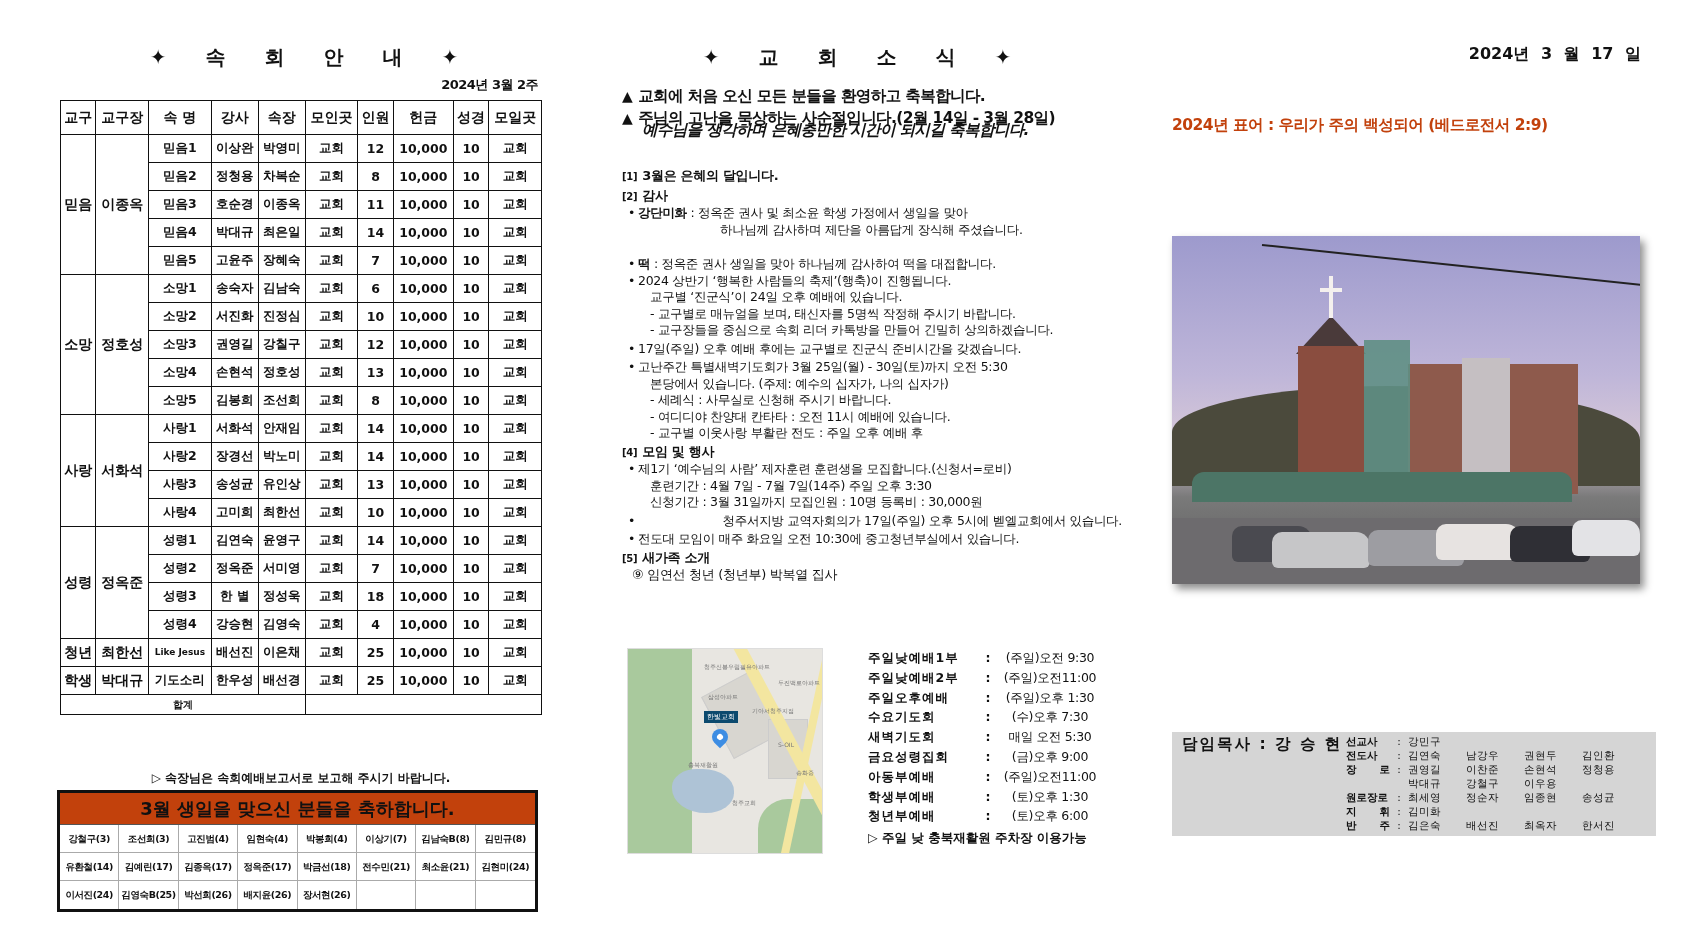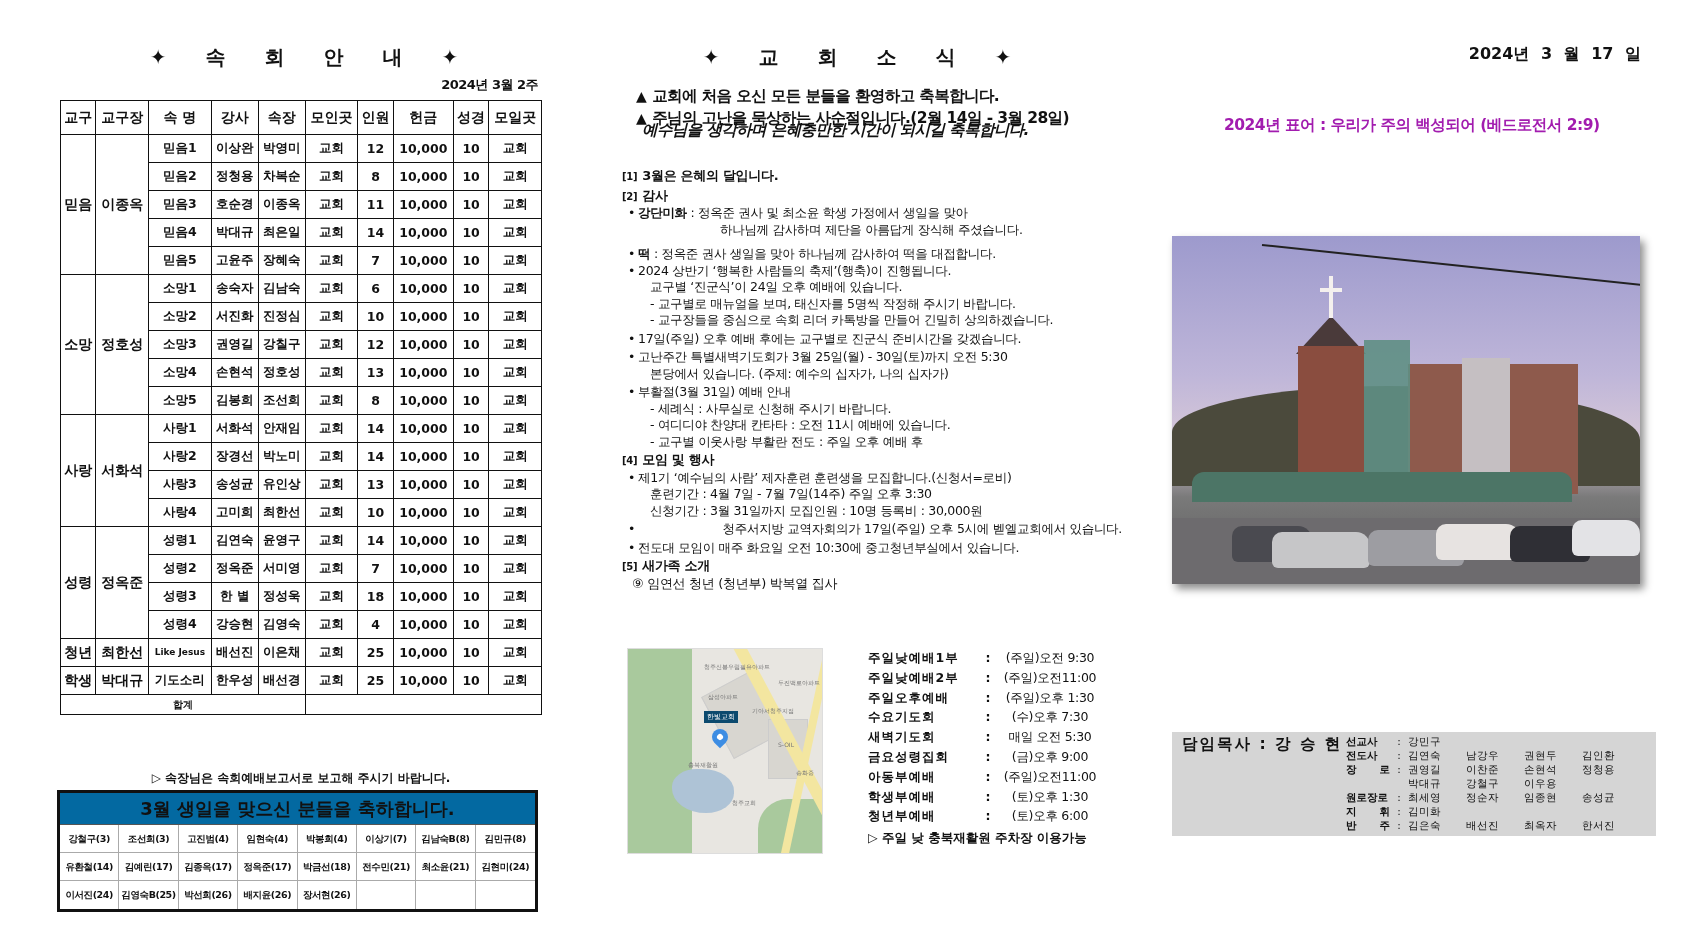--- a/index.html
+++ b/index.html
@@ -12,30 +12,30 @@
     .left .sec-title { margin-left: 20px; }
     .week { position: absolute; right: 8px; top: 32px; font-size: 13px; font-weight: bold; letter-spacing: -0.5px; }
     table.sokhoe { position: absolute; top: 56px; left: 2px; border-collapse: collapse; width: 482px; font-size: 12.5px; font-weight: bold; }
     table.sokhoe th, table.sokhoe td { border: 1px solid #111; text-align: center; height: 28px; padding: 0; white-space: nowrap; }
     table.sokhoe th { height: 34px; font-size: 14px; margin-top: 24px; }
     table.sokhoe td.grp { font-size: 14px; }
     table.sokhoe td.small { font-size: 9px; line-height: 9px; }
     table.sokhoe tr.total td { height: 20px; font-size: 10px; }
     .report-note { position: absolute; top: 726px; left: 0; width: 486px; text-align: center; font-size: 12px; font-weight: bold; }
     .bday { position: absolute; top: 746px; left: -1px; width: 481px; border: 3px solid #111; }
-    .bday-head { background: #0369a1; text-align: center; font-size: 18px; font-weight: bold; height: 32px; line-height: 32px; border-bottom: 1px solid #555; }
+    .bday-head { background: #c2410c; text-align: center; font-size: 18px; font-weight: bold; height: 32px; line-height: 32px; border-bottom: 1px solid #555; }
     .bday-grid { display: grid; grid-template-columns: repeat(8, 1fr); }
     .bday-cell { font-size: 9.5px; font-weight: bold; text-align: center; height: 28px; line-height: 28px; border-right: 1px solid #aaa; border-bottom: 1px solid #aaa; white-space: nowrap; overflow: hidden; letter-spacing: -0.4px; }
     .bday-cell:nth-child(8n) { border-right: none; }
     .bday-grid .bday-cell.last-row { border-bottom: none; }
 
     
     .mid { position: absolute; left: 620px; top: 44px; width: 500px; }
     .mid .sec-title { margin-left: -10px; }
-    .headline { position: absolute; left: 16px; font-size: 15.5px; font-weight: bold; letter-spacing: -0.6px; white-space: nowrap; }
+    .headline { position: absolute; left: 2px; font-size: 15.5px; font-weight: bold; letter-spacing: -0.6px; white-space: nowrap; }
     .headline .tri { font-size: 14px; margin-right: 6px; }
     .news { position: absolute; left: 2px; top: 122px; width: 500px; font-size: 12.5px; letter-spacing: -0.3px; line-height: 16.5px; }
     .news .h { font-weight: bold; font-size: 13px; margin-top: 2px; }
     .news .h .num { font-size: 10px; border: none; margin-right: 5px; }
     .news .b { padding-left: 16px; position: relative; }
     .news .b::before { content: "•"; position: absolute; left: 6px; }
     .news .c { padding-left: 28px; }
     .news .d { padding-left: 28px; }
     .news .ind { padding-left: 98px; }
     .news .bold { font-weight: bold; }
@@ -55,21 +55,21 @@
 
     .services { position: absolute; left: 868px; top: 648px; width: 240px; font-size: 12.5px; }
     .svc-row { display: flex; height: 19.8px; line-height: 19.8px; white-space: nowrap; }
     .svc-name { width: 108px; font-weight: bold; letter-spacing: 1px; text-align: justify; text-align-last: justify; }
     .svc-colon { width: 24px; text-align: center; font-weight: bold; }
     .svc-time { width: 100px; text-align: center; letter-spacing: -0.3px; }
     .parking { margin-top: 4px; font-weight: bold; font-size: 12.5px; white-space: nowrap; }
 
     
     .date-top { position: absolute; right: 60px; top: 44px; font-size: 16px; font-weight: bold; word-spacing: 6px; }
-    .motto { position: absolute; left: 1224px; top: 115px; font-size: 15.5px; font-weight: bold; color: #a21caf; letter-spacing: -0.5px; white-space: nowrap; }
+    .motto { position: absolute; left: 1172px; top: 115px; font-size: 15.5px; font-weight: bold; color: #c2410c; letter-spacing: -0.5px; white-space: nowrap; }
     .photo { position: absolute; left: 1172px; top: 236px; width: 468px; height: 348px; overflow: hidden; box-shadow: 4px 5px 8px rgba(0,0,0,0.45); background: linear-gradient(180deg, #9d9acd 0%, #bfb6d9 40%, #d8c9d8 60%, #7a7a7a 75%, #585858 100%); }
     .photo .hill { position: absolute; left: 0; top: 150px; width: 468px; height: 100px; background: #4b4a3c; border-radius: 60% 70% 0 0; }
     .photo .tower { position: absolute; left: 126px; top: 110px; width: 66px; height: 150px; background: #8a4d3f; }
     .photo .roof { position: absolute; left: 124px; top: 80px; width: 0; height: 0; border-left: 35px solid transparent; border-right: 35px solid transparent; border-bottom: 38px solid #4a3a3a; }
     .photo .cross-v { position: absolute; left: 157px; top: 40px; width: 4px; height: 42px; background: #f4f0ee; }
     .photo .cross-h { position: absolute; left: 148px; top: 52px; width: 22px; height: 4px; background: #f4f0ee; }
     .photo .glass { position: absolute; left: 192px; top: 104px; width: 46px; height: 150px; background: #5f8f84; opacity: 0.9; }
     .photo .bldg { position: absolute; left: 236px; top: 128px; width: 170px; height: 130px; background: #8e5a4c; }
     .photo .bldg2 { position: absolute; left: 290px; top: 122px; width: 48px; height: 136px; background: #c5bfc2; }
     .photo .canopy { position: absolute; left: 20px; top: 236px; width: 380px; height: 30px; background: #4c7566; border-radius: 12px 12px 0 0; }
@@ -370,30 +370,29 @@
     <span class="tri">▲</span><span>주님의 고난을 묵상하는 사순절입니다.(2월 14일  -  3월 28일)</span>
   </div>
   <div class="headline" style="top:76px; left:22px;font-style:italic;">예수님을 생각하며 은혜충만한 시간이 되시길 축복합니다.</div>
 
   <div class="news">
     <div class="h"><span class="num">[1]</span><span>3월은 은혜의 달입니다.</span></div>
 
     <div class="h"><span class="num">[2]</span><span>감사</span></div>
     <div class="b"><span class="bold">강단미화</span><span> : 정옥준 권사 및 최소윤 학생 가정에서 생일을 맞아</span></div>
     <div class="ind">하나님께 감사하며 제단을 아름답게 장식해 주셨습니다.</div>
-    <div class="b" style="margin-top:8px;"><span class="bold">떡</span><span> : 정옥준 권사 생일을 맞아 하나님께 감사하여 떡을 대접합니다.</span></div>
+    <div class="b" style="margin-top:18px;"><span class="bold">떡</span><span> : 정옥준 권사 생일을 맞아 하나님께 감사하여 떡을 대접합니다.</span></div>
 
     <div class="b">2024 상반기 ‘행복한 사람들의 축제’(행축)이 진행됩니다.</div>
     <div class="c">교구별 ‘진군식’이 24일 오후 예배에 있습니다.</div>
     <div class="d">- 교구별로 매뉴얼을 보며, 태신자를 5명씩 작정해 주시기 바랍니다.</div>
     <div class="d">- 교구장들을 중심으로 속회 리더 카톡방을 만들어 긴밀히 상의하겠습니다.</div>
     <div class="b" style="margin-top:2px;">17일(주일) 오후 예배 후에는 교구별로 진군식 준비시간을 갖겠습니다.</div>
     <div class="b" style="margin-top:2px;">고난주간 특별새벽기도회가 3월 25일(월) - 30일(토)까지 오전 5:30</div>
     <div class="c">본당에서 있습니다. (주제: 예수의 십자가, 나의 십자가)</div>
-    <div class="b" style="margin-top:2px;">부활절(3월 31일) 예배 안내</div>
     <div class="d">- 세례식 : 사무실로 신청해 주시기 바랍니다.</div>
     <div class="d">- 여디디야 찬양대 칸타타 : 오전 11시 예배에 있습니다.</div>
     <div class="d">- 교구별 이웃사랑 부활란 전도 : 주일 오후 예배 후</div>
 
     <div class="h"><span class="num">[4]</span><span>모임 및 행사</span></div>
     <div class="b">제1기 ‘예수님의 사람’ 제자훈련 훈련생을 모집합니다.(신청서=로비)</div>
     <div class="c">훈련기간 : 4월 7일   -  7월 7일(14주) 주일 오후 3:30</div>
     <div class="c">신청기간 : 3월 31일까지   모집인원 : 10명   등록비 : 30,000원</div>
     <div class="b" style="margin-top:2px;text-align:right;">청주서지방 교역자회의가 17일(주일) 오후 5시에 벧엘교회에서 있습니다.</div>
     <div class="b" style="margin-top:2px;">전도대 모임이 매주 화요일 오전 10:30에 중고청년부실에서 있습니다.</div>

